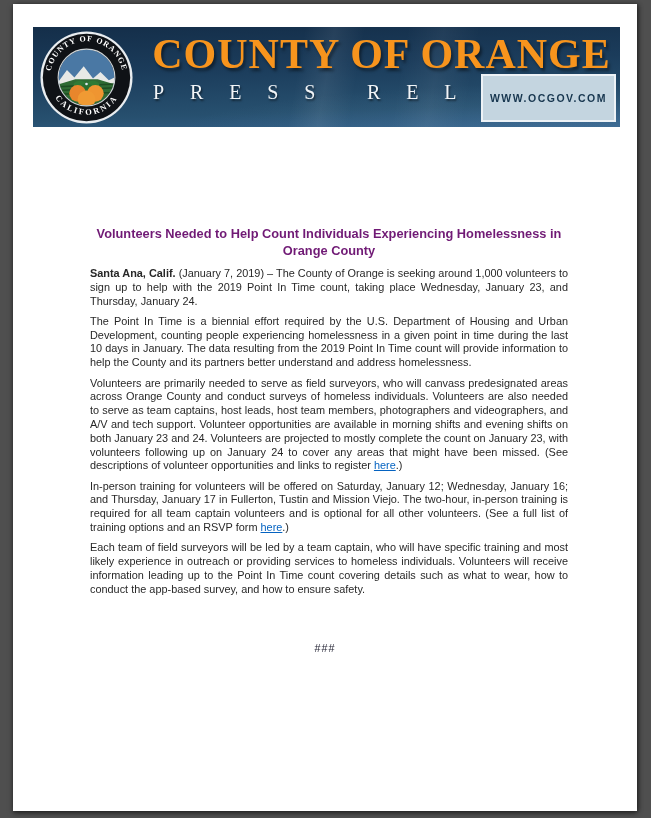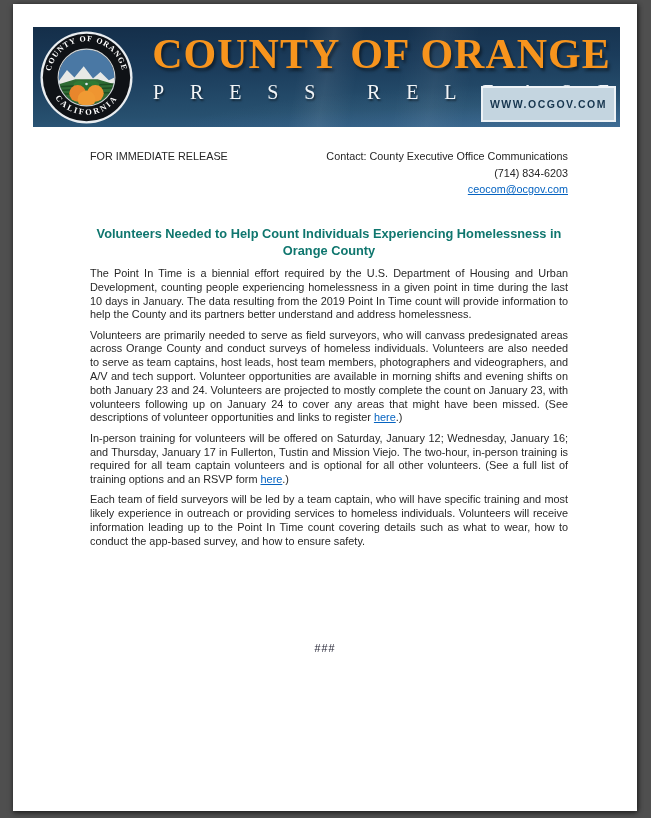--- a/index.html
+++ b/index.html
@@ -20,30 +20,30 @@
           text-align:center;font-family:"Liberation Serif",serif;font-weight:bold;
           font-size:42px;line-height:50px;letter-spacing:1px;color:#f7941d;
           text-shadow:2px 3px 3px rgba(0,0,0,.45);white-space:nowrap;}
   .banner-subtitle{position:absolute;left:120px;right:10px;top:52px;height:26px;z-index:2;
           display:flex;justify-content:space-between;align-items:center;
           font-family:"Liberation Serif",serif;font-size:20px;color:#f2f5f8;
           text-shadow:1px 2px 2px rgba(0,0,0,.5);}
   .website-box{position:absolute;right:4px;bottom:5px;z-index:3;
           background:#c4d5e0;border:2px solid #edf2f6;color:#17364f;
           font-size:10.5px;font-weight:bold;letter-spacing:1.5px;
-          padding:9px 7px;line-height:14px;cursor:pointer;}
+          padding:15px 7px;line-height:14px;cursor:pointer;}
   
   .meta-row{position:absolute;top:144px;left:77px;right:69px;
           display:flex;justify-content:space-between;align-items:flex-start;
           font-size:10.8px;line-height:16.5px;color:#262626;}
   .contact-block{text-align:right;}
   .link{color:#0563c1;text-decoration:underline;cursor:pointer;}
   
   .headline{position:absolute;top:221px;left:77px;right:69px;margin:0;
-          text-align:center;font-size:12.8px;line-height:17px;font-weight:bold;color:#0f766e;}
+          text-align:center;font-size:12.8px;line-height:17px;font-weight:bold;color:#701a75;}
   .content{position:absolute;top:263px;left:77px;right:69px;
           font-size:10.9px;line-height:13.8px;text-align:justify;color:#282828;}
   .para{margin:0 0 6.5px 0;}
   .end-mark{position:absolute;top:638px;left:0;right:0;text-align:center;
           font-size:10.8px;color:#1d1d2e;letter-spacing:1px;}
 </style>
 </head>
 <body>
 
 <div class="viewer">
@@ -93,32 +93,25 @@
           <span>E</span>
           <span>L</span>
           <span>E</span>
           <span>A</span>
           <span>S</span>
           <span>E</span>
         </div>
       <div class="website-box">WWW.OCGOV.COM</div>
     </div>
 
-    <div class="meta-row">
-      <div class="release-label">FOR IMMEDIATE RELEASE</div>
-      <div class="contact-block">
-        <div>Contact: County Executive Office Communications</div>
-        <div>(714) 834-6203</div>
-        <div><a class="link">ceocom@ocgov.com</a></div>
-      </div>
-    </div>
 
     <h1 class="headline">Volunteers Needed to Help Count Individuals Experiencing Homelessness in Orange County</h1>
 
     <div class="content">
+        <p class="para"><b>Santa Ana, Calif.</b><span> (January 7, 2019) – The County of Orange is seeking around 1,000 volunteers to sign up to help with the 2019 Point In Time count, taking place Wednesday, January 23, and Thursday, January 24.</span></p>
         <p class="para"><span>The Point In Time is a biennial effort required by the U.S. Department of Housing and Urban Development, counting people experiencing homelessness in a given point in time during the last 10 days in January. The data resulting from the 2019 Point In Time count will provide information to help the County and its partners better understand and address homelessness.</span></p>
         <p class="para"><span>Volunteers are primarily needed to serve as field surveyors, who will canvass predesignated areas across Orange County and conduct surveys of homeless individuals. Volunteers are also needed to serve as team captains, host leads, host team members, photographers and videographers, and A/V and tech support. Volunteer opportunities are available in morning shifts and evening shifts on both January 23 and 24. Volunteers are projected to mostly complete the count on January 23, with volunteers following up on January 24 to cover any areas that might have been missed. (See descriptions of volunteer opportunities and links to register </span><a class="link">here</a><span>.)</span></p>
         <p class="para"><span>In-person training for volunteers will be offered on Saturday, January 12; Wednesday, January 16; and Thursday, January 17 in Fullerton, Tustin and Mission Viejo. The two-hour, in-person training is required for all team captain volunteers and is optional for all other volunteers. (See a full list of training options and an RSVP form </span><a class="link">here</a><span>.)</span></p>
         <p class="para"><span>Each team of field surveyors will be led by a team captain, who will have specific training and most likely experience in outreach or providing services to homeless individuals. Volunteers will receive information leading up to the Point In Time count covering details such as what to wear, how to conduct the app-based survey, and how to ensure safety.</span></p>
       </div>
 
     <div class="end-mark">###</div>
   </div>
 </div>
 

